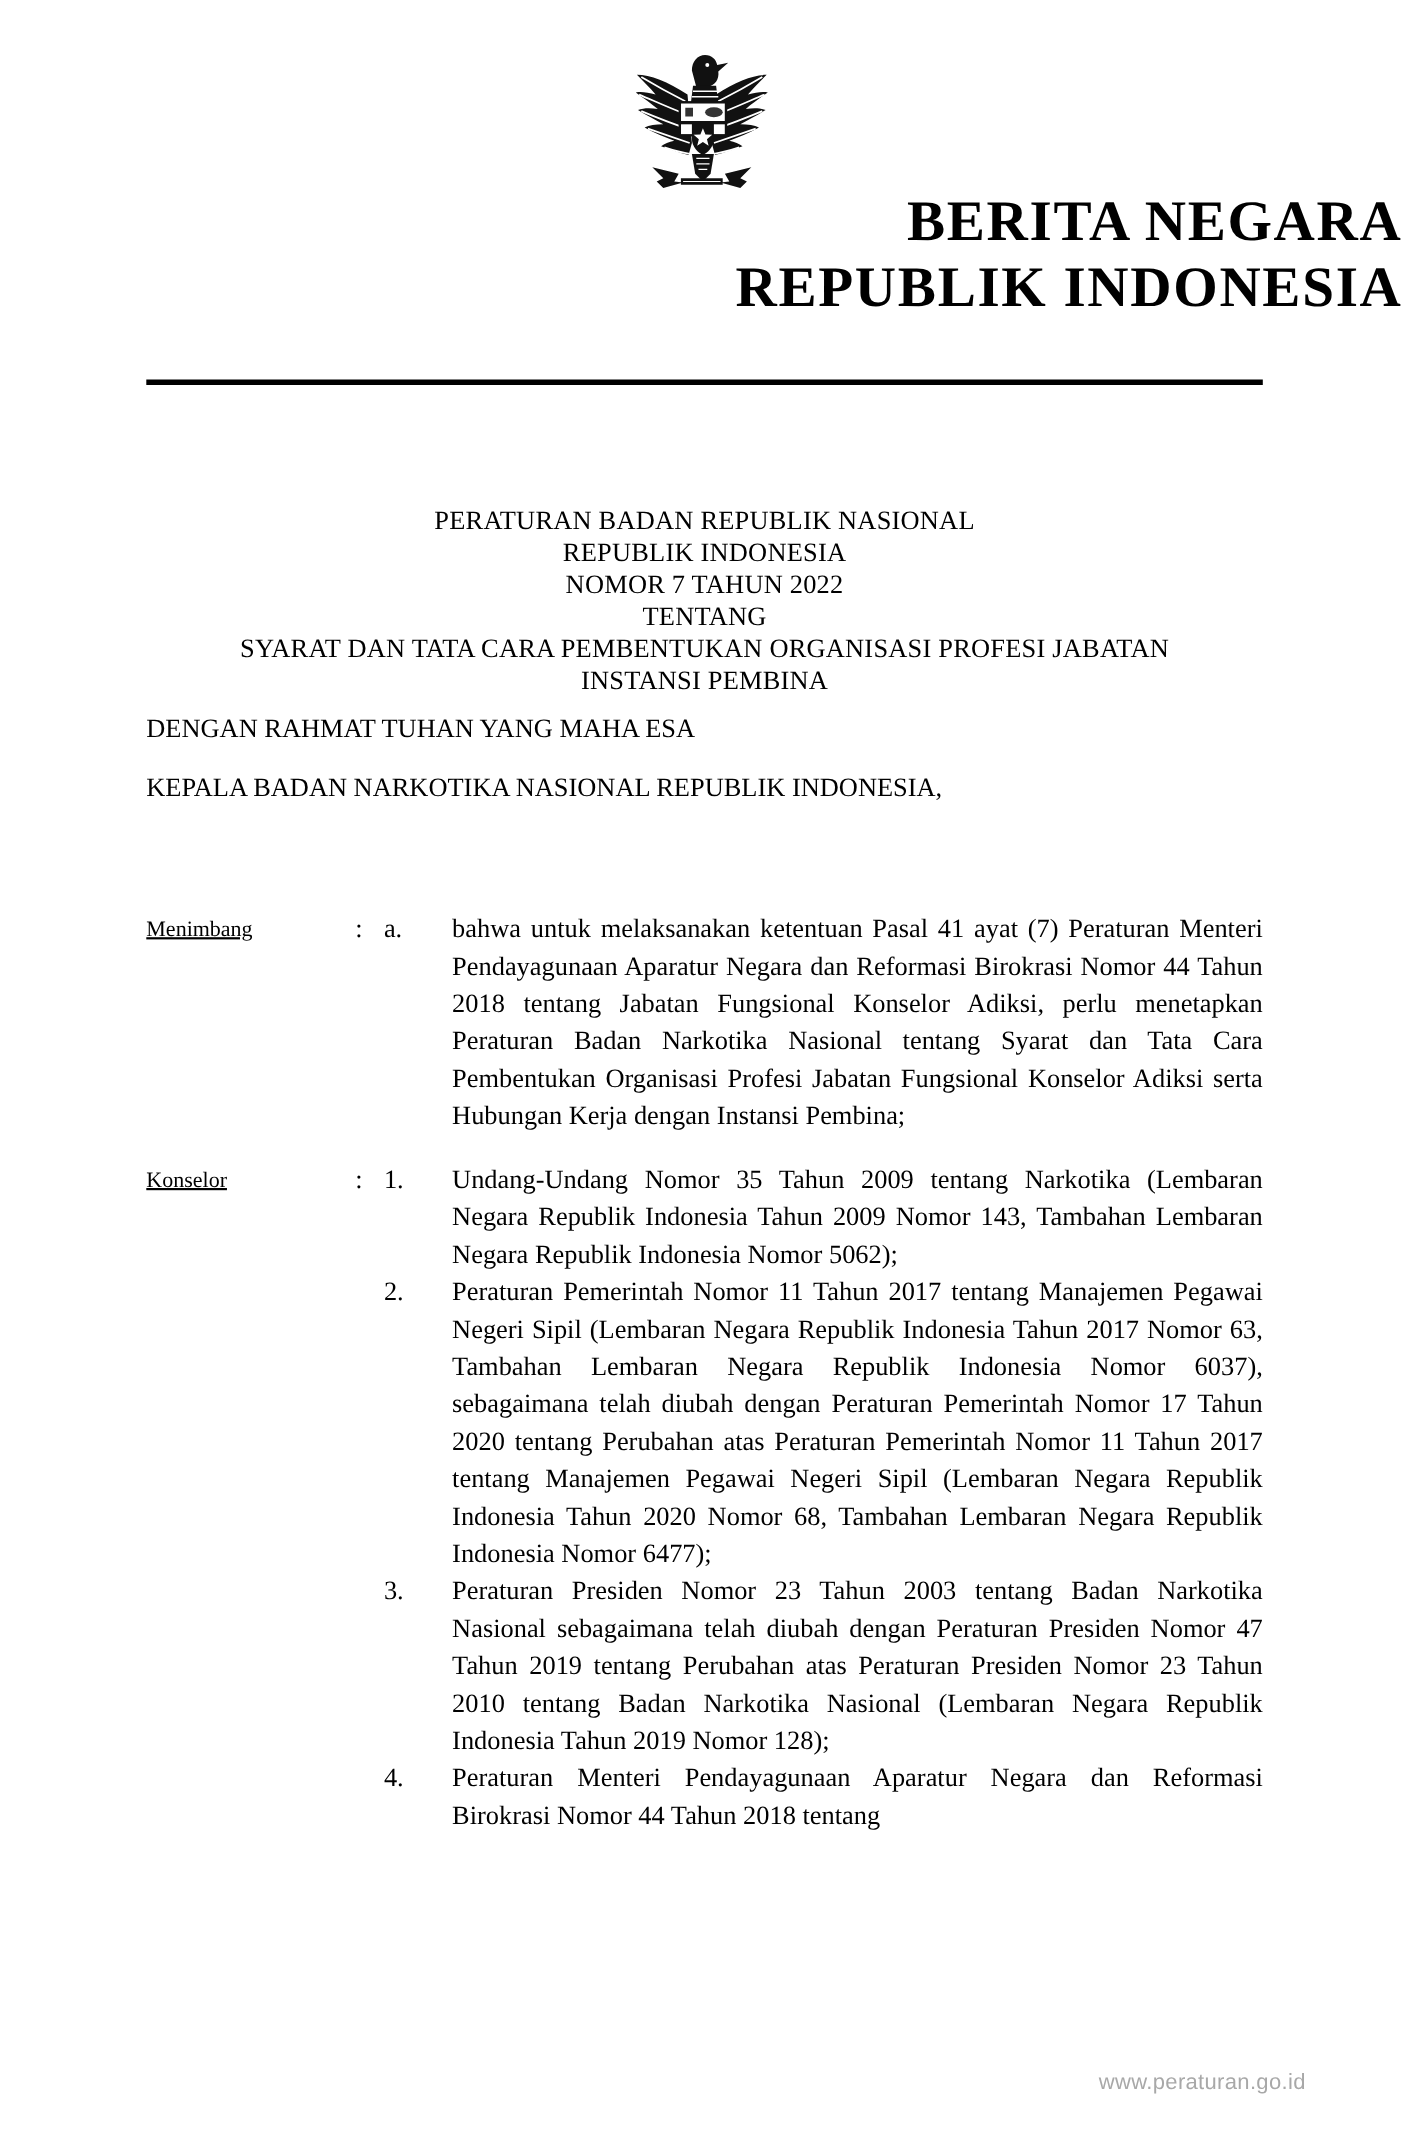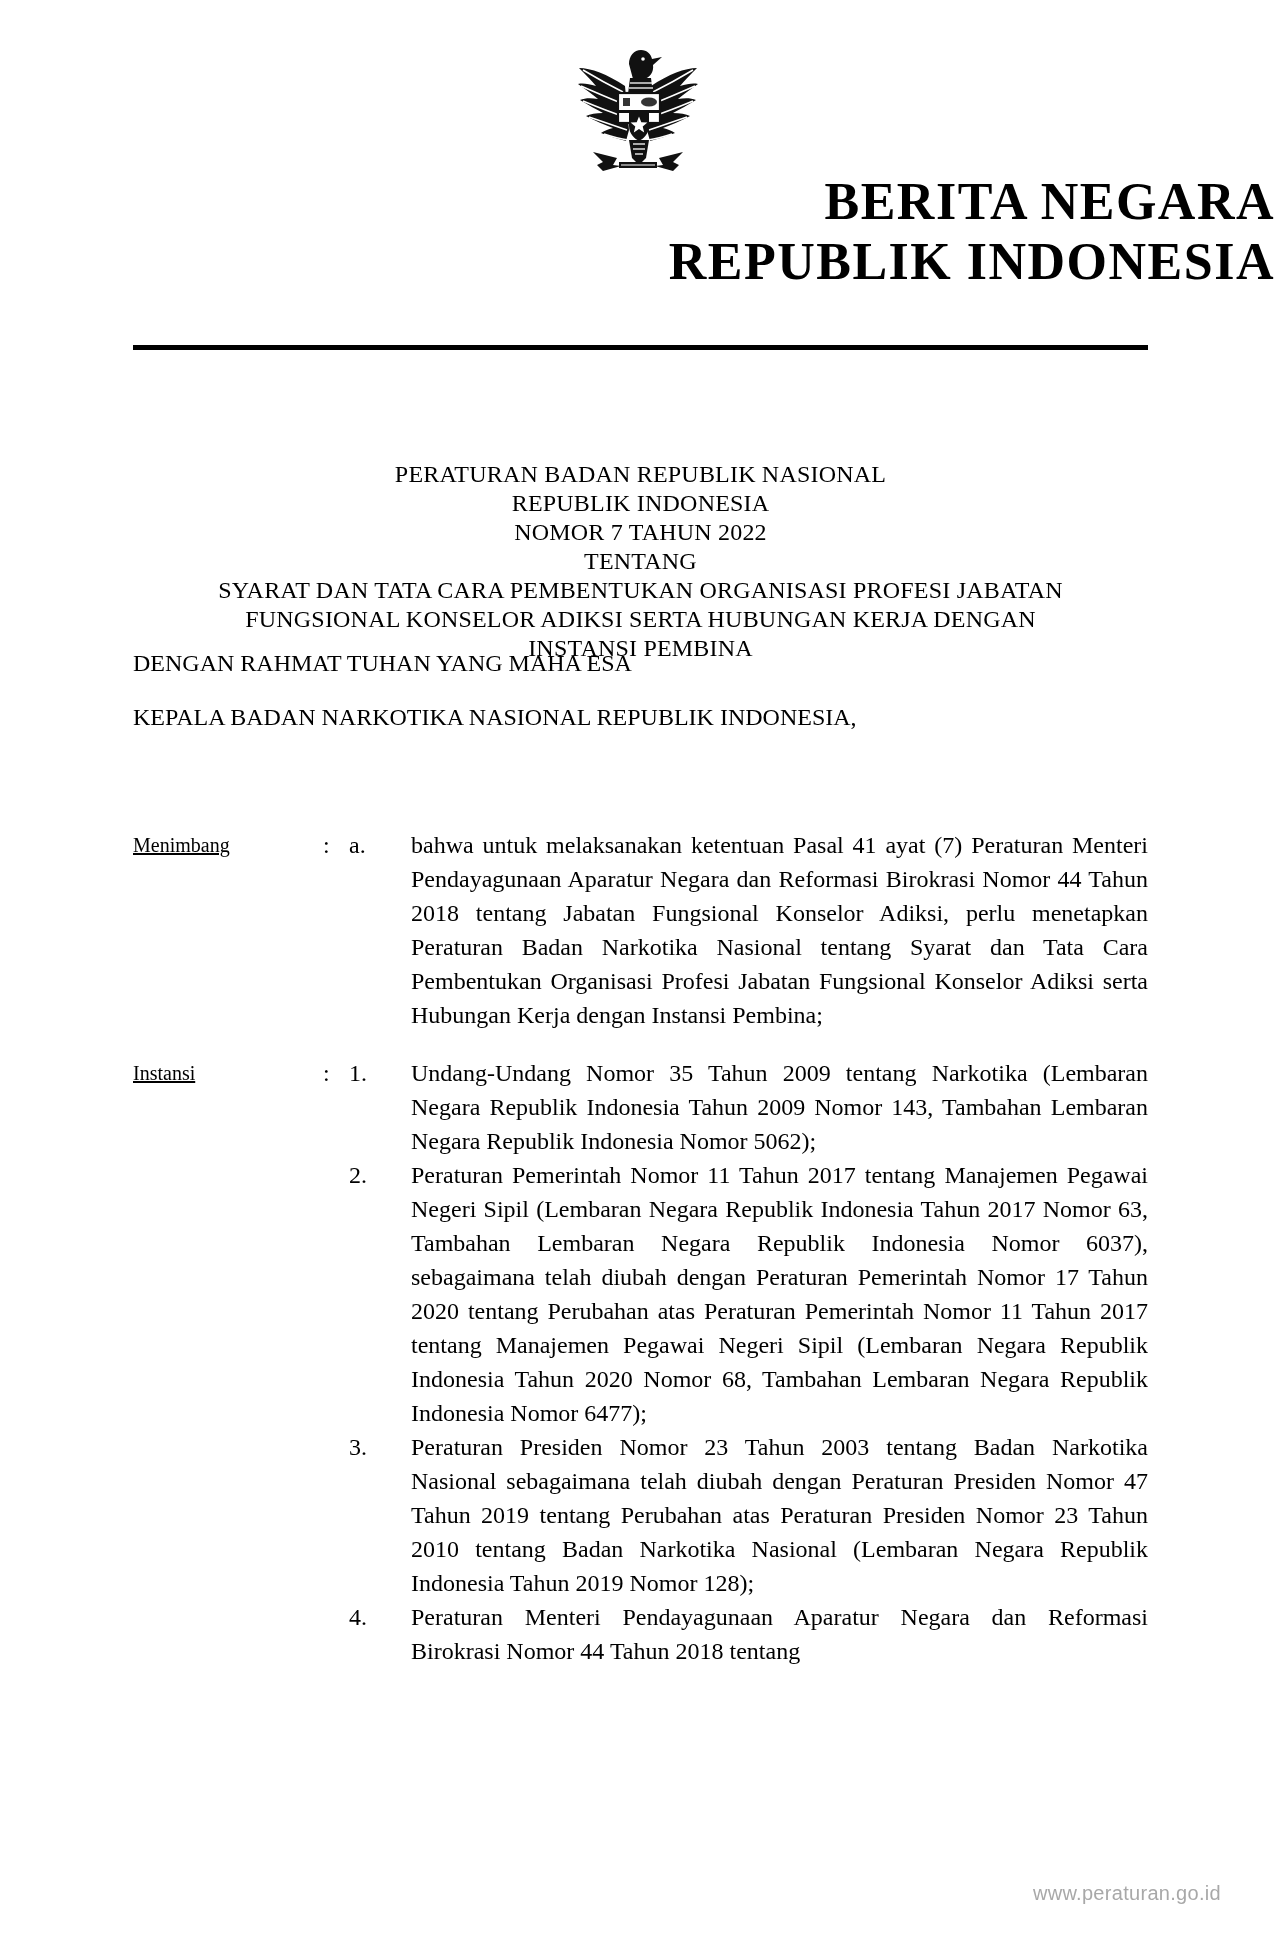--- a/index.html
+++ b/index.html
@@ -169,21 +169,21 @@
     hyphens: none;
   }
 
   
   .footer {
     position: absolute;
     left: 0;
     top: 1882px;
     width: 1275px;
     text-align: right;
-    padding-right: 54px;
+    padding-right: 88px;
     box-sizing: border-box;
   }
   .footer-text {
     font-family: "Liberation Sans", "DejaVu Sans", sans-serif;
     font-size: 20px;
     color: #a8a8a8;
     letter-spacing: 0.3px;
   }
 </style>
 </head>
@@ -262,42 +262,41 @@
 
   <div class="hrule"></div>
 
 
   <div class="title-block">
     <div class="title-line">PERATURAN BADAN REPUBLIK NASIONAL</div>
     <div class="title-line">REPUBLIK INDONESIA</div>
     <div class="title-line">NOMOR 7 TAHUN 2022</div>
     <div class="title-line">TENTANG</div>
     <div class="title-line">SYARAT DAN TATA CARA PEMBENTUKAN ORGANISASI PROFESI JABATAN</div>
-    <div class="title-line">FUNGSIONAL KONSELOR ADIKSI SERTA HUBUNGAN KERJA DENGAN</div>
     <div class="title-line">INSTANSI PEMBINA</div>
   </div>
 
   <div class="blessing">DENGAN RAHMAT TUHAN YANG MAHA ESA</div>
   <div class="official">KEPALA BADAN NARKOTIKA NASIONAL REPUBLIK INDONESIA,</div>
 
   <div class="body-block">
 
     <div class="clause">
       <div class="clause-label">Menimbang</div>
       <div class="clause-colon">:</div>
       <div class="clause-items">
         <div class="item">
           <div class="item-marker">a.</div>
           <div class="item-text">bahwa untuk melaksanakan ketentuan Pasal 41 ayat (7) Peraturan Menteri Pendayagunaan Aparatur Negara dan Reformasi Birokrasi Nomor 44 Tahun 2018 tentang Jabatan Fungsional Konselor Adiksi, perlu menetapkan Peraturan Badan Narkotika Nasional tentang Syarat dan Tata Cara Pembentukan Organisasi Profesi Jabatan Fungsional Konselor Adiksi serta Hubungan Kerja dengan Instansi Pembina;</div>
         </div>
       </div>
     </div>
 
     <div class="clause">
-      <div class="clause-label">Instansi</div>
+      <div class="clause-label">Konselor</div>
       <div class="clause-colon">:</div>
       <div class="clause-items">
         <div class="item">
           <div class="item-marker">1.</div>
           <div class="item-text">Undang-Undang Nomor 35 Tahun 2009 tentang Narkotika (Lembaran Negara Republik Indonesia Tahun 2009 Nomor 143, Tambahan Lembaran Negara Republik Indonesia Nomor 5062);</div>
         </div>
         <div class="item">
           <div class="item-marker">2.</div>
           <div class="item-text">Peraturan Pemerintah Nomor 11 Tahun 2017 tentang Manajemen Pegawai Negeri Sipil (Lembaran Negara Republik Indonesia Tahun 2017 Nomor 63, Tambahan Lembaran Negara Republik Indonesia Nomor 6037), sebagaimana telah diubah dengan Peraturan Pemerintah Nomor 17 Tahun 2020 tentang Perubahan atas Peraturan Pemerintah Nomor 11 Tahun 2017 tentang Manajemen Pegawai Negeri Sipil (Lembaran Negara Republik Indonesia Tahun 2020 Nomor 68, Tambahan Lembaran Negara Republik Indonesia Nomor 6477);</div>
         </div>

